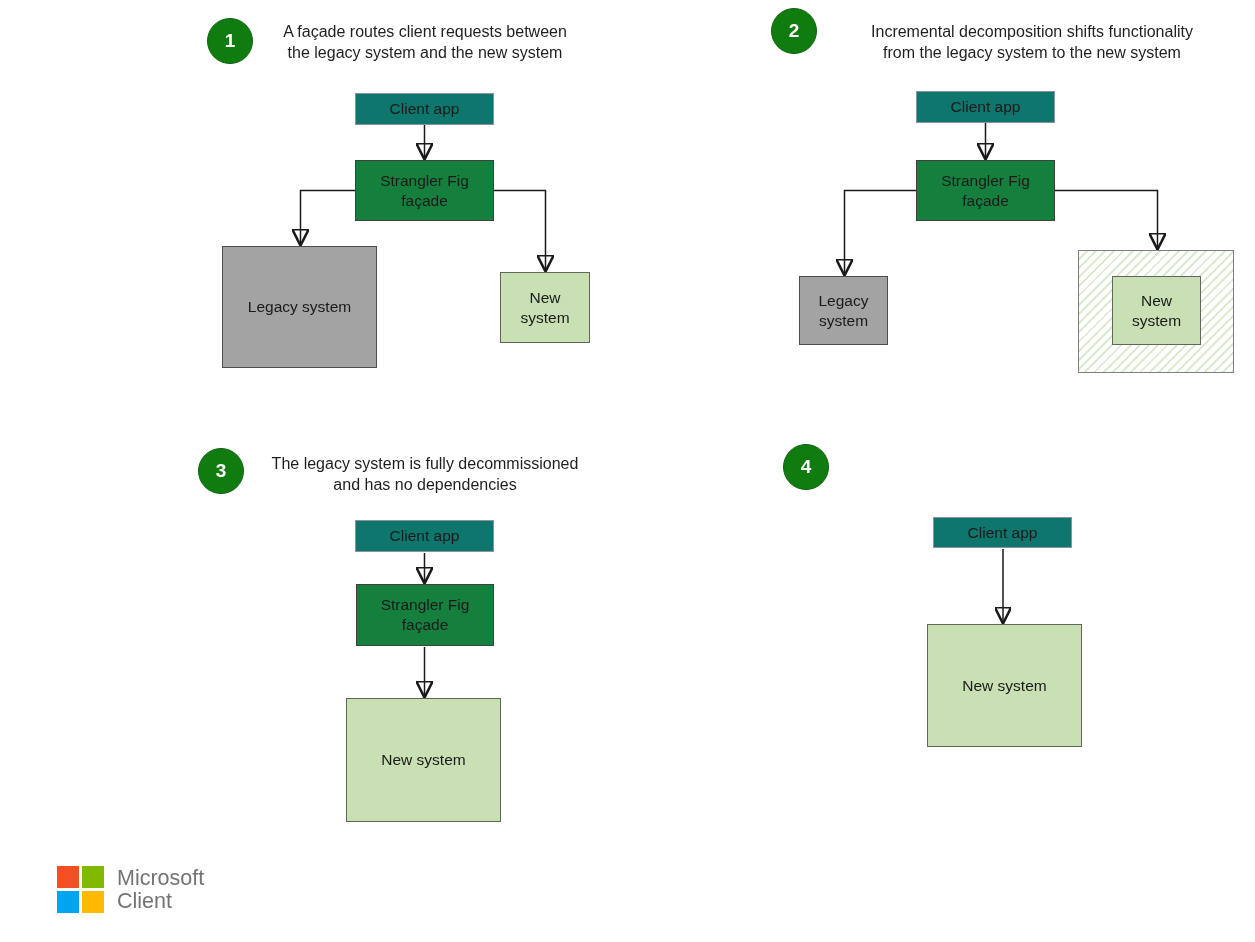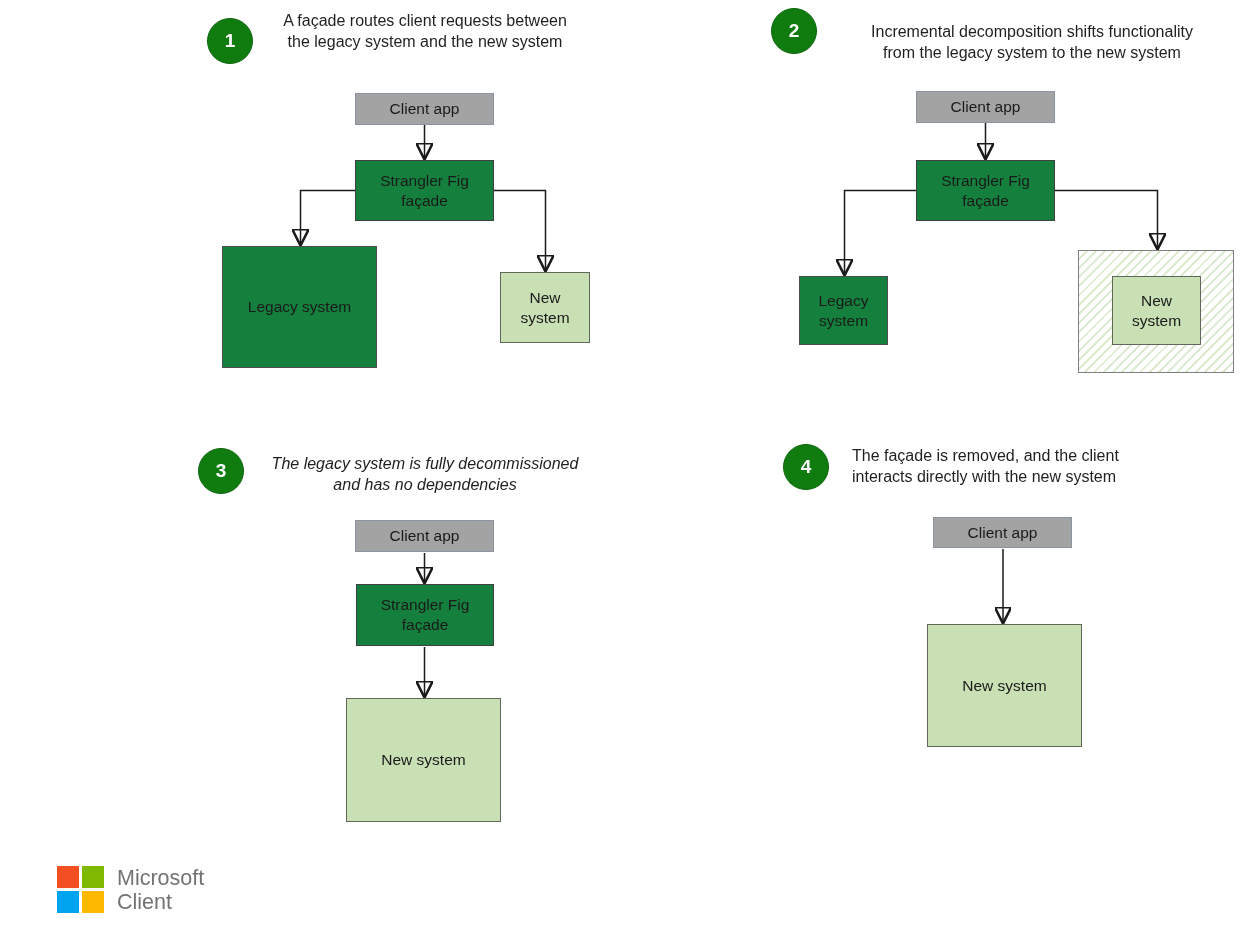--- a/index.html
+++ b/index.html
@@ -25,32 +25,32 @@
     position: absolute; font-size: 16px; line-height: 21px; color: #1f1f1f;
     text-align: center; white-space: pre-line;
   }
   .caption.left { text-align: left; }
 
   .node {
     position: absolute; box-sizing: border-box;
     display: flex; align-items: center; justify-content: center;
     text-align: center; color: #1a1a1a; font-size: 15.5px; line-height: 20px;
   }
-  .client  { background: #a3a3a3; border: 1.2px solid #8a93a0; }
+  .client  { background: #0f766e; border: 1.2px solid #8a93a0; }
   .facade  { background: #15803d; border: 1.4px solid #404040; }
-  .legacy  { background: #15803d; border: 1.4px solid #4d4d4d; }
+  .legacy  { background: #a3a3a3; border: 1.4px solid #4d4d4d; }
   .newsys  { background: #C9E0B5; border: 1.4px solid #60685c; justify-content: center; }
   .hatch   {
     background: repeating-linear-gradient(135deg, #ffffff 0px, #ffffff 4.5px, #dcead0 4.5px, #dcead0 6.5px);
     border: 1.2px solid #7f7f7f;
   }
   .wrap-narrow { display: inline-block; width: 70px; }
   .wrap-facade { display: inline-block; width: 112px; }
 
-  .logo { position: absolute; left: 57px; top: 866px; display: flex; align-items: flex-end; }
+  .logo { position: absolute; left: 57px; top: 866px; display: flex; align-items: center; }
   .logo-squares {
     width: 47px; height: 48px; display: grid;
     grid-template-columns: 22px 22px; grid-template-rows: 22px 22px;
     column-gap: 3px; row-gap: 3px;
   }
   .sq { display: block; }
   .sq.red    { background: #F25022; }
   .sq.green  { background: #7FBA00; }
   .sq.blue   { background: #00A4EF; }
   .sq.yellow { background: #FFB900; }
@@ -74,21 +74,21 @@
     <path d="M916 190.5 H844.5 V274" marker-end="url(#arw)"></path>
     <path d="M1055 190.5 H1157.5 V248" marker-end="url(#arw)"></path>
     <path d="M424.5 553 V582" marker-end="url(#arw)"></path>
     <path d="M424.5 647 V696" marker-end="url(#arw)"></path>
     <path d="M1003 549 V622" marker-end="url(#arw)"></path>
   </svg>
 
   <div class="badge" style="left:207px; top:18px;">
     <span>1</span>
   </div>
-  <div class="caption" style="left:255px; top:10px; width:340px;">A façade routes client requests between
+  <div class="caption" style="left:255px; top:21px; width:340px;">A façade routes client requests between
 the legacy system and the new system</div>
   <div class="node client" style="left:355px; top:93px; width:139px; height:32px;">
     <span>Client app</span>
   </div>
   <div class="node facade" style="left:355px; top:160px; width:139px; height:61px;">
     <span class="wrap-facade">Strangler Fig façade</span>
   </div>
   <div class="node legacy" style="left:222px; top:246px; width:155px; height:122px;">
     <span>Legacy system</span>
   </div>
@@ -111,37 +111,35 @@
     <span class="wrap-narrow">Legacy system</span>
   </div>
   <div class="node hatch" style="left:1078px; top:250px; width:156px; height:123px;"></div>
   <div class="node newsys" style="left:1112px; top:276px; width:89px; height:69px;">
     <span class="wrap-narrow">New system</span>
   </div>
 
   <div class="badge" style="left:198px; top:448px;">
     <span>3</span>
   </div>
-  <div class="caption" style="left:245px; top:453px; width:360px;font-style:italic;">The legacy system is fully decommissioned
+  <div class="caption" style="left:245px; top:453px; width:360px;">The legacy system is fully decommissioned
 and has no dependencies</div>
   <div class="node client" style="left:355px; top:520px; width:139px; height:32px;">
     <span>Client app</span>
   </div>
   <div class="node facade" style="left:356px; top:584px; width:138px; height:62px;">
     <span class="wrap-facade">Strangler Fig façade</span>
   </div>
   <div class="node newsys" style="left:346px; top:698px; width:155px; height:124px;">
     <span>New system</span>
   </div>
 
   <div class="badge" style="left:783px; top:444px;">
     <span>4</span>
   </div>
-  <div class="caption left" style="left:852px; top:445px; width:330px;">The façade is removed, and the client
-interacts directly with the new system</div>
   <div class="node client" style="left:933px; top:517px; width:139px; height:31px;">
     <span>Client app</span>
   </div>
   <div class="node newsys" style="left:927px; top:624px; width:155px; height:123px;">
     <span>New system</span>
   </div>
 
   <div class="logo">
     <div class="logo-squares">
       <span class="sq red"></span>

